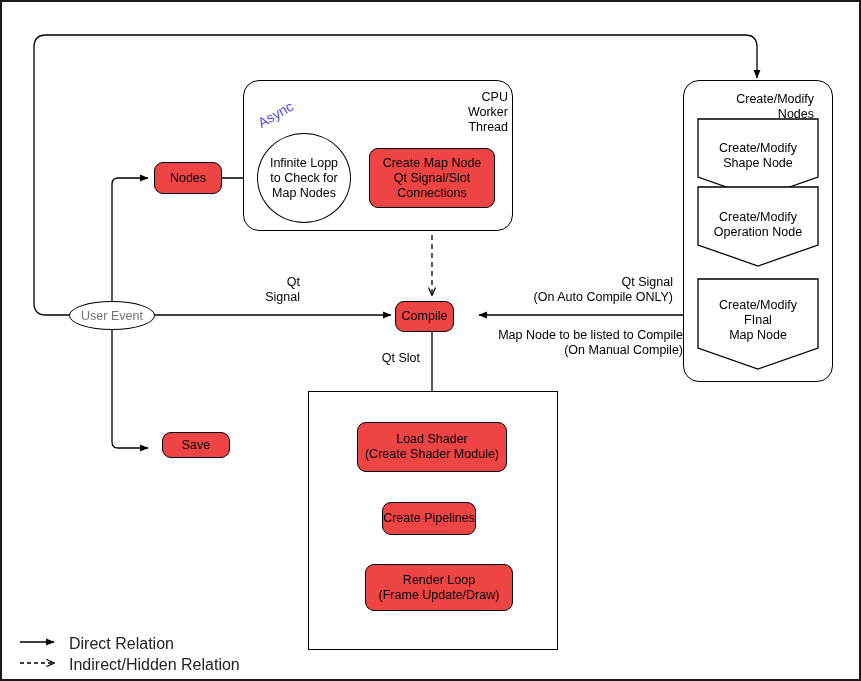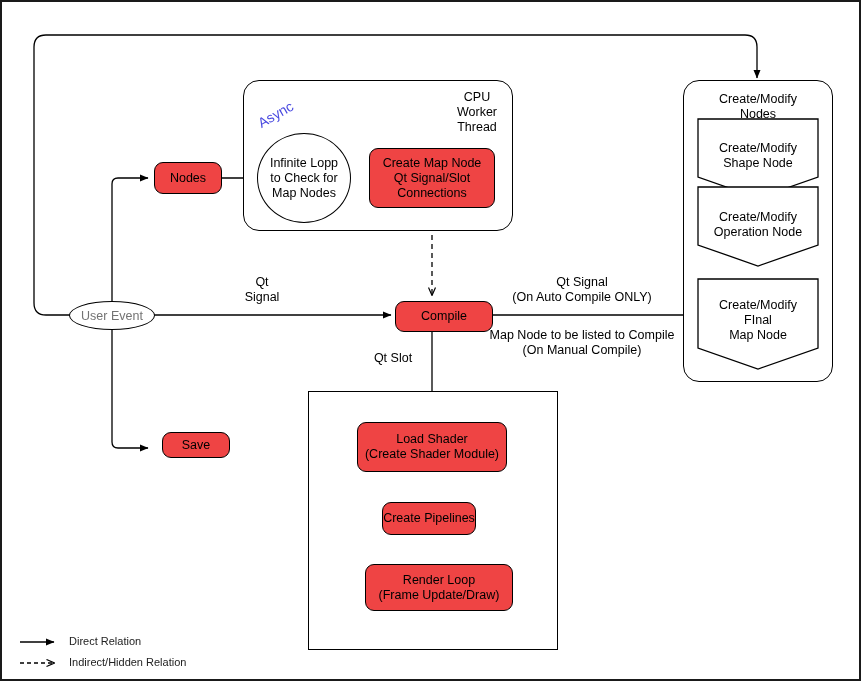--- a/index.html
+++ b/index.html
@@ -12,27 +12,27 @@
         font-size:12.5px;line-height:15px;color:#000;white-space:pre-line;}
   .rnd{border-radius:9px;}
   .cont{position:absolute;box-sizing:border-box;border:1.3px solid #000;background:#fff;}
   .cont.round{border-radius:16px;}
   .ellipse{position:absolute;box-sizing:border-box;border:1.3px solid #000;background:#fff;
            border-radius:50%;display:flex;align-items:center;justify-content:center;
            font-size:12.5px;color:#737373;}
   .circle{position:absolute;box-sizing:border-box;border:1.3px solid #000;background:#fff;
           border-radius:50%;display:flex;align-items:center;justify-content:center;
           text-align:center;font-size:12.5px;line-height:15px;white-space:pre-line;}
-  .lbl{position:absolute;font-size:12.5px;line-height:15px;text-align:center;
+  .lbl{position:absolute;font-size:12.5px;line-height:15px;text-align:right;
        color:#000;white-space:pre-line;}
   .async{position:absolute;color:#4a4ae0;font-size:14px;
          transform:rotate(-30deg);transform-origin:left top;}
   .chev{position:absolute;display:flex;align-items:center;justify-content:center;
         text-align:center;font-size:12.5px;line-height:15px;white-space:pre-line;}
-  .legend-txt{position:absolute;font-size:11px;color:#222;}
+  .legend-txt{position:absolute;font-size:16px;color:#222;}
 </style>
 </head>
 <body>
 
 <div id="page">
 
   <svg class="layer">
     <defs>
       <marker id="ah" markerWidth="9" markerHeight="9" refX="8" refY="4.5" orient="auto" markerUnits="userSpaceOnUse">
         <path d="M0,1 L8.5,4.5 L0,8 z" fill="#000"></path>
@@ -87,21 +87,21 @@
   <div class="node rnd" style="left:367px;top:146px;width:126px;height:60px;">Create Map Node
 Qt Signal/Slot
 Connections</div>
 
   <div class="node rnd" style="left:152px;top:160px;width:68px;height:32px;">Nodes</div>
 
   <div class="node rnd" style="left:160px;top:430px;width:68px;height:26px;">Save</div>
 
   <div class="ellipse" style="left:67px;top:299px;width:86px;height:29px;">User Event</div>
 
-  <div class="node rnd" style="left:393px;top:299px;width:98px;height:31px;">Compile</div>
+  <div class="node rnd" style="left:393px;top:299px;width:59px;height:31px;">Compile</div>
 
   <div class="cont round" style="left:681px;top:78px;width:150px;height:302px;"></div>
 
   <div class="lbl" style="left:700px;top:90px;width:112px;">Create/Modify
 Nodes</div>
 
   <svg class="layer">
     <g fill="#fff" stroke="#000" stroke-width="1.3">
       <path d="M696,117 H816 V175 L756,196 L696,175 Z"></path>
       <path d="M696,185 H816 V243 L756,264 L696,243 Z"></path>

